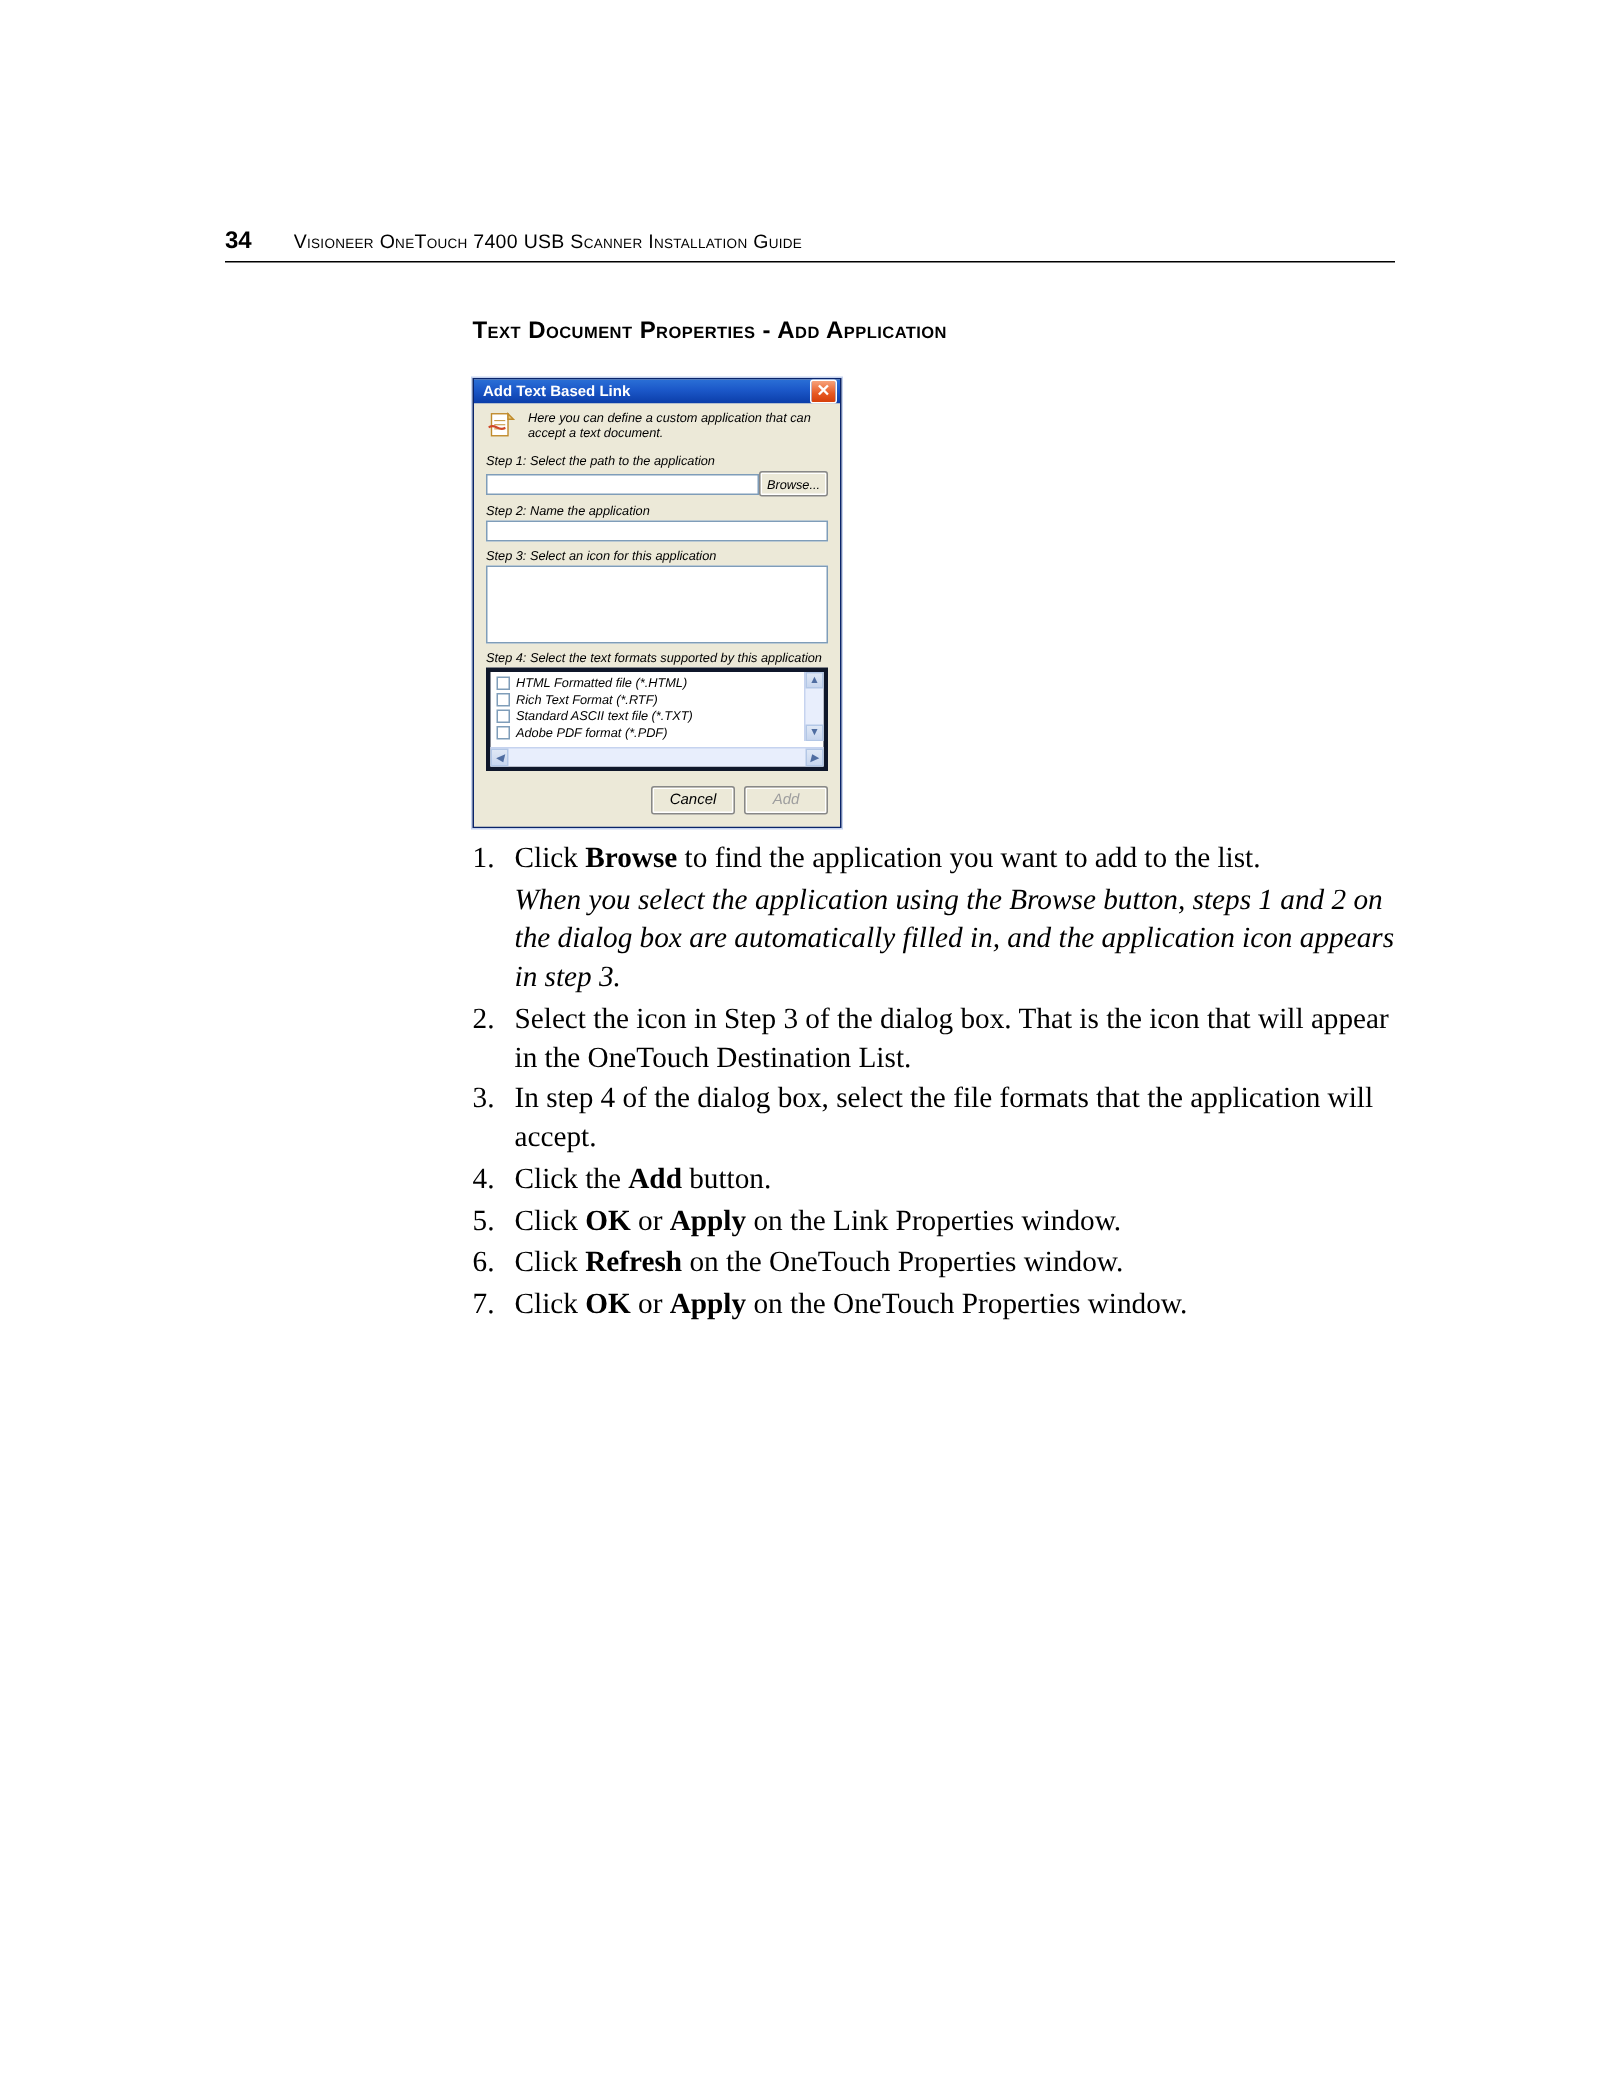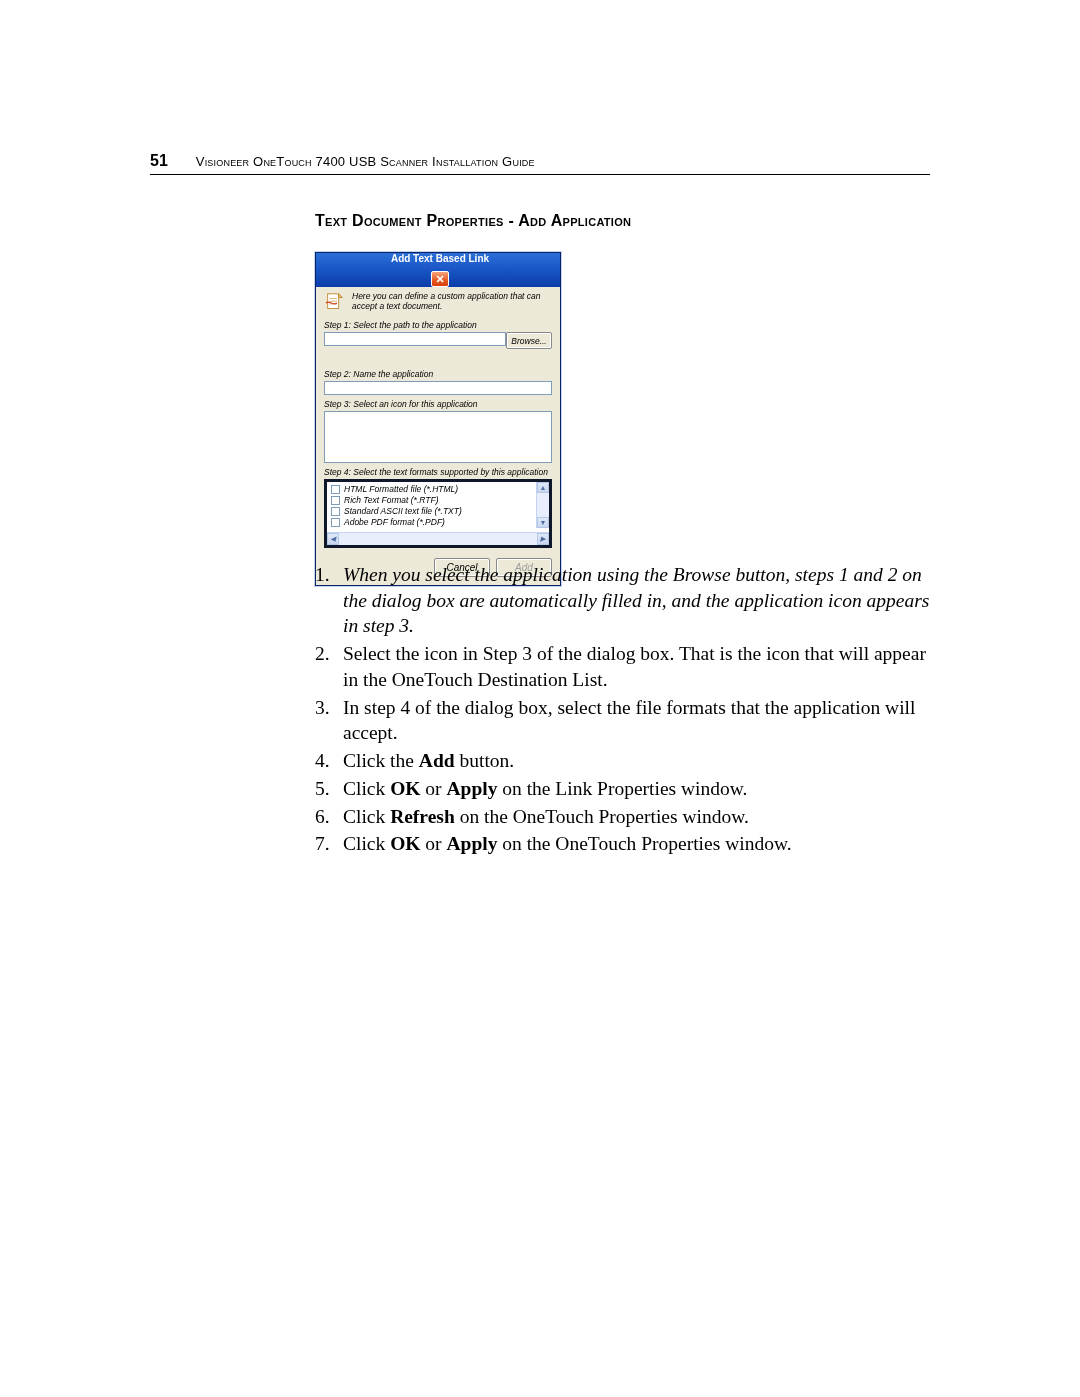--- a/index.html
+++ b/index.html
@@ -67,30 +67,29 @@
     top: 252px;
     left: 315px;
     width: 244px;
     font-family: Tahoma, Arial, sans-serif;
     font-size: 9px;
     border: 1px solid #0a246a;
     box-shadow: 0 0 0 1px #c6d3ef;
     background: #ece9d8;
   }
   .titlebar {
-    height: 34px;
+    height: 16px;
     background: linear-gradient(to bottom, #2a6fd6 0%, #1b57c8 45%, #0b3da8 100%);
     color: #fff;
     display: flex;
     align-items: center;
     justify-content: space-between;
     padding: 0 2px 0 6px;
     font-weight: bold;
     font-size: 10px;
-    flex-direction: column;
   }
   .titlebar .close {
     width: 16px;
     height: 14px;
     background: linear-gradient(to bottom,#f7a27a,#e75822 60%,#d63f0b);
     border: 1px solid #fff;
     border-radius: 2px;
     color: #fff;
     display: flex;
     align-items: center;
@@ -124,21 +123,22 @@
 
   .step-label {
     font-size: 8.5px;
     margin-top: 4px;
     margin-bottom: 2px;
   }
 
   .path-row {
     display: flex;
     gap: 0;
-    margin-bottom: 20px;
+    margin-bottom: 4px;
+    align-items: center;
   }
   .text-input {
     flex: 1;
     height: 14px;
     background: #fff;
     border: 1px solid #7f9db9;
     box-sizing: border-box;
   }
   .browse-btn {
     width: 44px;
@@ -287,21 +287,21 @@
     font-style: italic;
   }
   .bold { font-weight: bold; }
 </style>
 </head>
 <body>
 
 <div class="page">
 
   <div class="header-row">
-    <span class="page-number">51</span>
+    <span class="page-number">34</span>
     <span class="header-text">Visioneer OneTouch 7400 USB Scanner Installation Guide</span>
   </div>
   <div class="header-rule"></div>
 
   <div class="section-title">Text Document Properties - Add Application</div>
 
   <div class="dialog">
     <div class="titlebar">
       <span>Add Text Based Link</span>
       <span class="close">✕</span>
@@ -369,20 +369,23 @@
         <div class="dlg-btn disabled">Add</div>
       </div>
 
     </div>
   </div>
 
   <div class="instructions">
     <ol>
 
       <li>
+        <span>
+          <span>Click </span><span class="bold">Browse</span><span> to find the application you want to add to the list.</span>
+        </span>
         <p>When you select the application using the Browse button, steps 1 and 2 on the dialog box are automatically filled in, and the application icon appears in step 3.</p>
       </li>
 
       <li>
         <span>Select the icon in Step 3 of the dialog box. That is the icon that will appear in the OneTouch Destination List.</span>
       </li>
 
       <li>
         <span>In step 4 of the dialog box, select the file formats that the application will accept.</span>
       </li>

